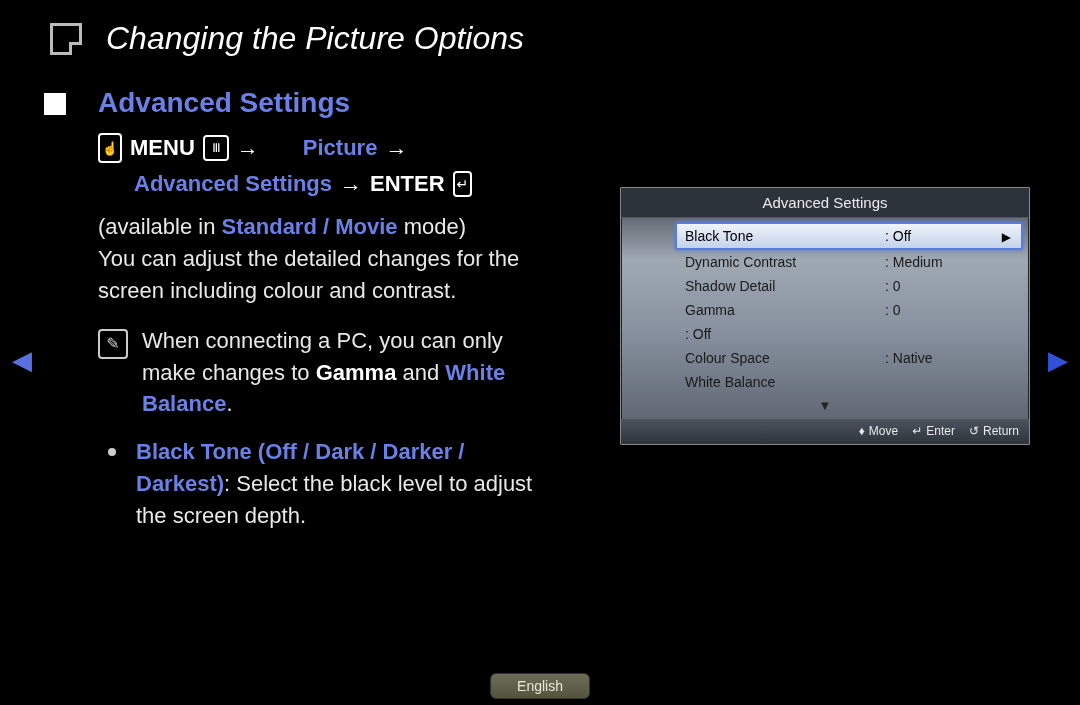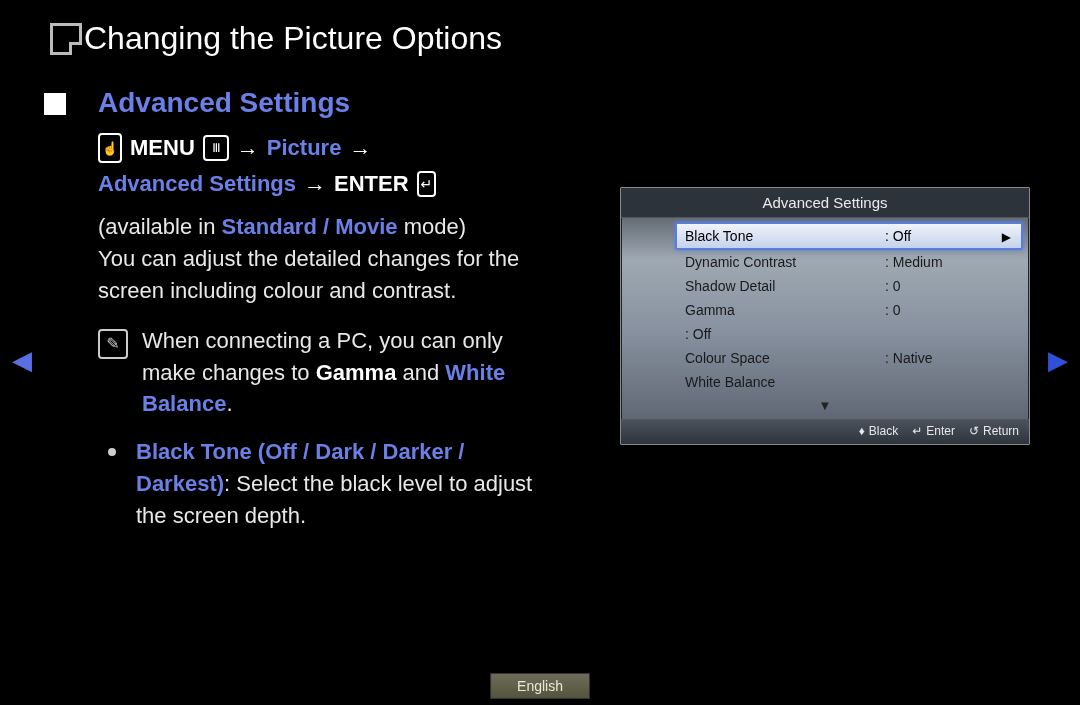--- a/index.html
+++ b/index.html
@@ -17,22 +17,23 @@
   .page {
     position: relative;
     padding: 20px 50px 0 50px;
     box-sizing: border-box;
     height: 100%;
   }
 
   .title-row {
     display: flex;
     align-items: center;
-    gap: 2px;
+    gap: 24px;
     margin-bottom: 30px;
+    font-style: italic;
   }
   .book-icon {
     width: 26px; height: 26px;
     border: 3px solid #bbb;
     position: relative;
   }
   .book-icon::after {
     content: '';
     position: absolute;
     right: -3px; bottom: -3px;
@@ -71,21 +72,21 @@
 
   .breadcrumb {
     display: flex;
     flex-wrap: wrap;
     align-items: center;
     gap: 8px;
     font-size: 22px;
     font-weight: bold;
     margin-bottom: 14px;
   }
-  .breadcrumb .blue { color: #6b80e6; }
+  .breadcrumb .blue { color: #6b80e6; margin-left: 36px; }
   .breadcrumb .arrow { color: #fff; font-weight: normal; }
   .breadcrumb .icon-box {
     display: inline-flex;
     align-items: center;
     justify-content: center;
     border: 2px solid #fff;
     border-radius: 4px;
     height: 22px;
     padding: 0 2px;
     font-weight: normal;
@@ -221,21 +222,21 @@
   .lang-badge {
     position: absolute;
     bottom: 6px;
     left: 50%;
     transform: translateX(-50%);
     background: linear-gradient(to bottom, #6c6c58, #54543e);
     color: #e8e8d8;
     font-size: 14px;
     padding: 4px 26px;
     border: 1px solid #333;
-    border-radius: 0;
+    border-radius: 6px;
   }
 </style>
 </head>
 <body>
 
 <div class="page">
 
   <div class="title-row">
     <span class="book-icon"></span>
     <span class="title">Changing the Picture Options</span>
@@ -309,21 +310,21 @@
             </div>
             <div class="osd-row">
               <span class="label">White Balance</span>
               <span class="value"></span>
             </div>
           </div>
         <div class="osd-more">▼</div>
         <div class="osd-footer">
           <span>
               <span class="sym">♦</span>
-              <span>Black</span>
+              <span>Move</span>
             </span>
           <span>
               <span class="sym">↵</span>
               <span>Enter</span>
             </span>
           <span>
               <span class="sym">↺</span>
               <span>Return</span>
             </span>
         </div>

